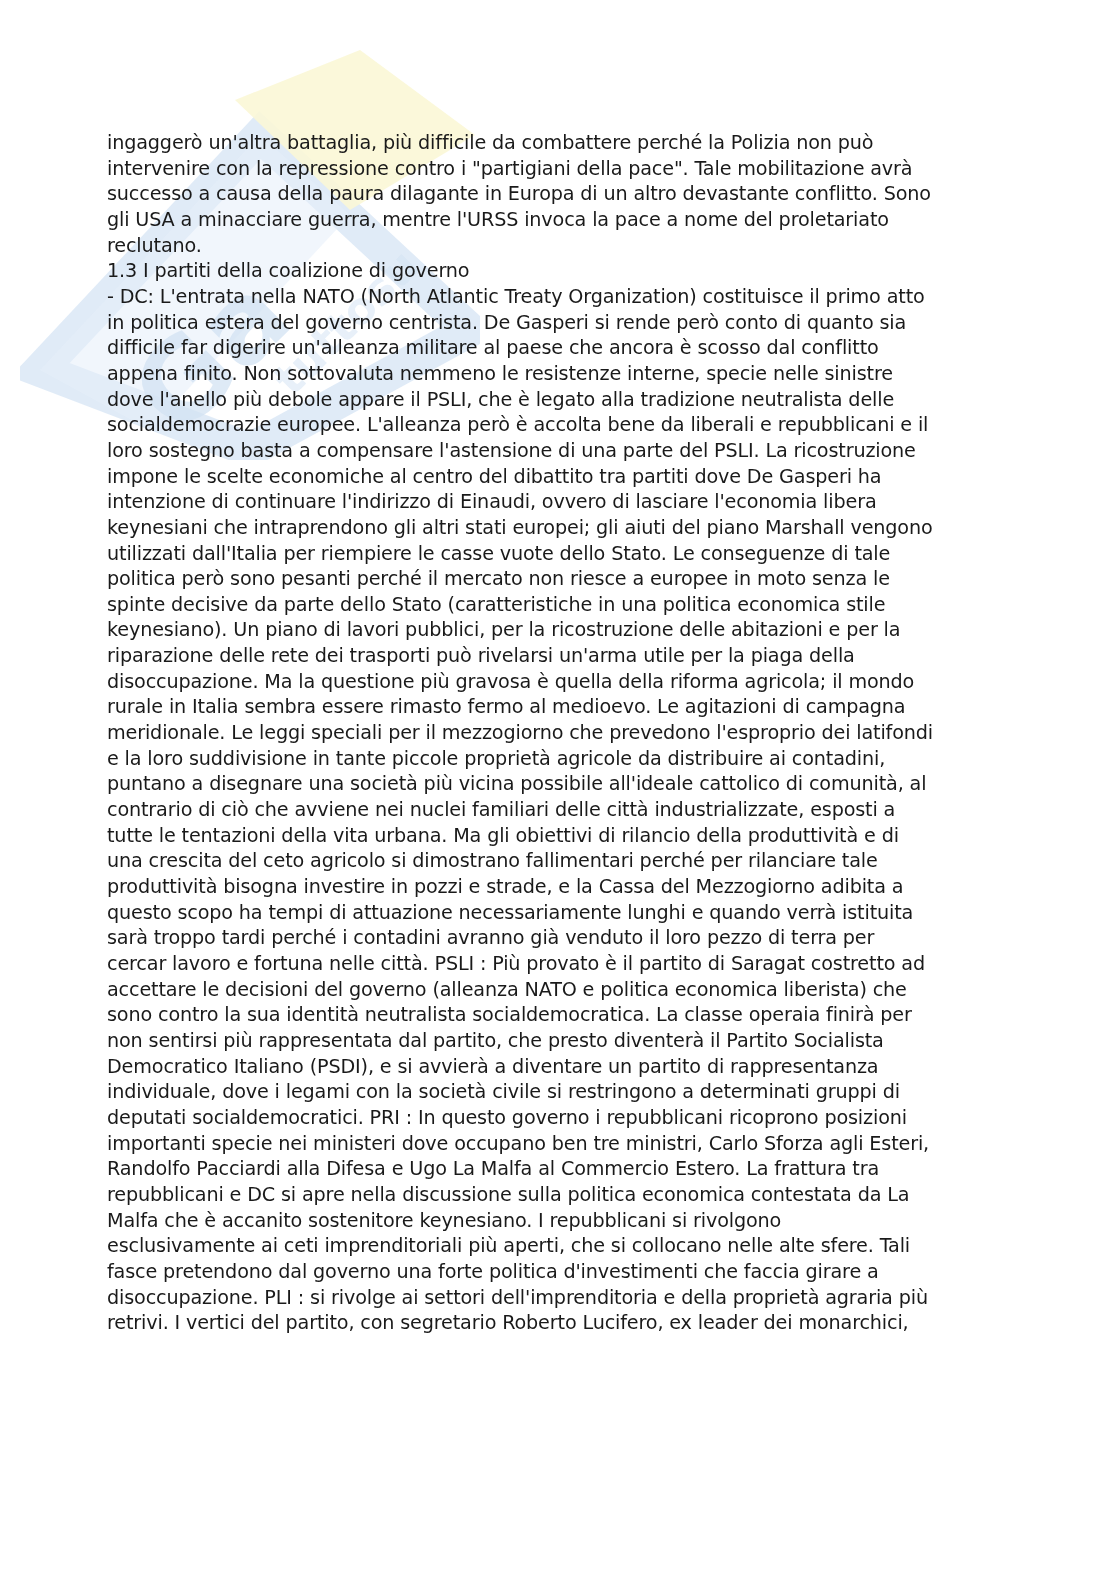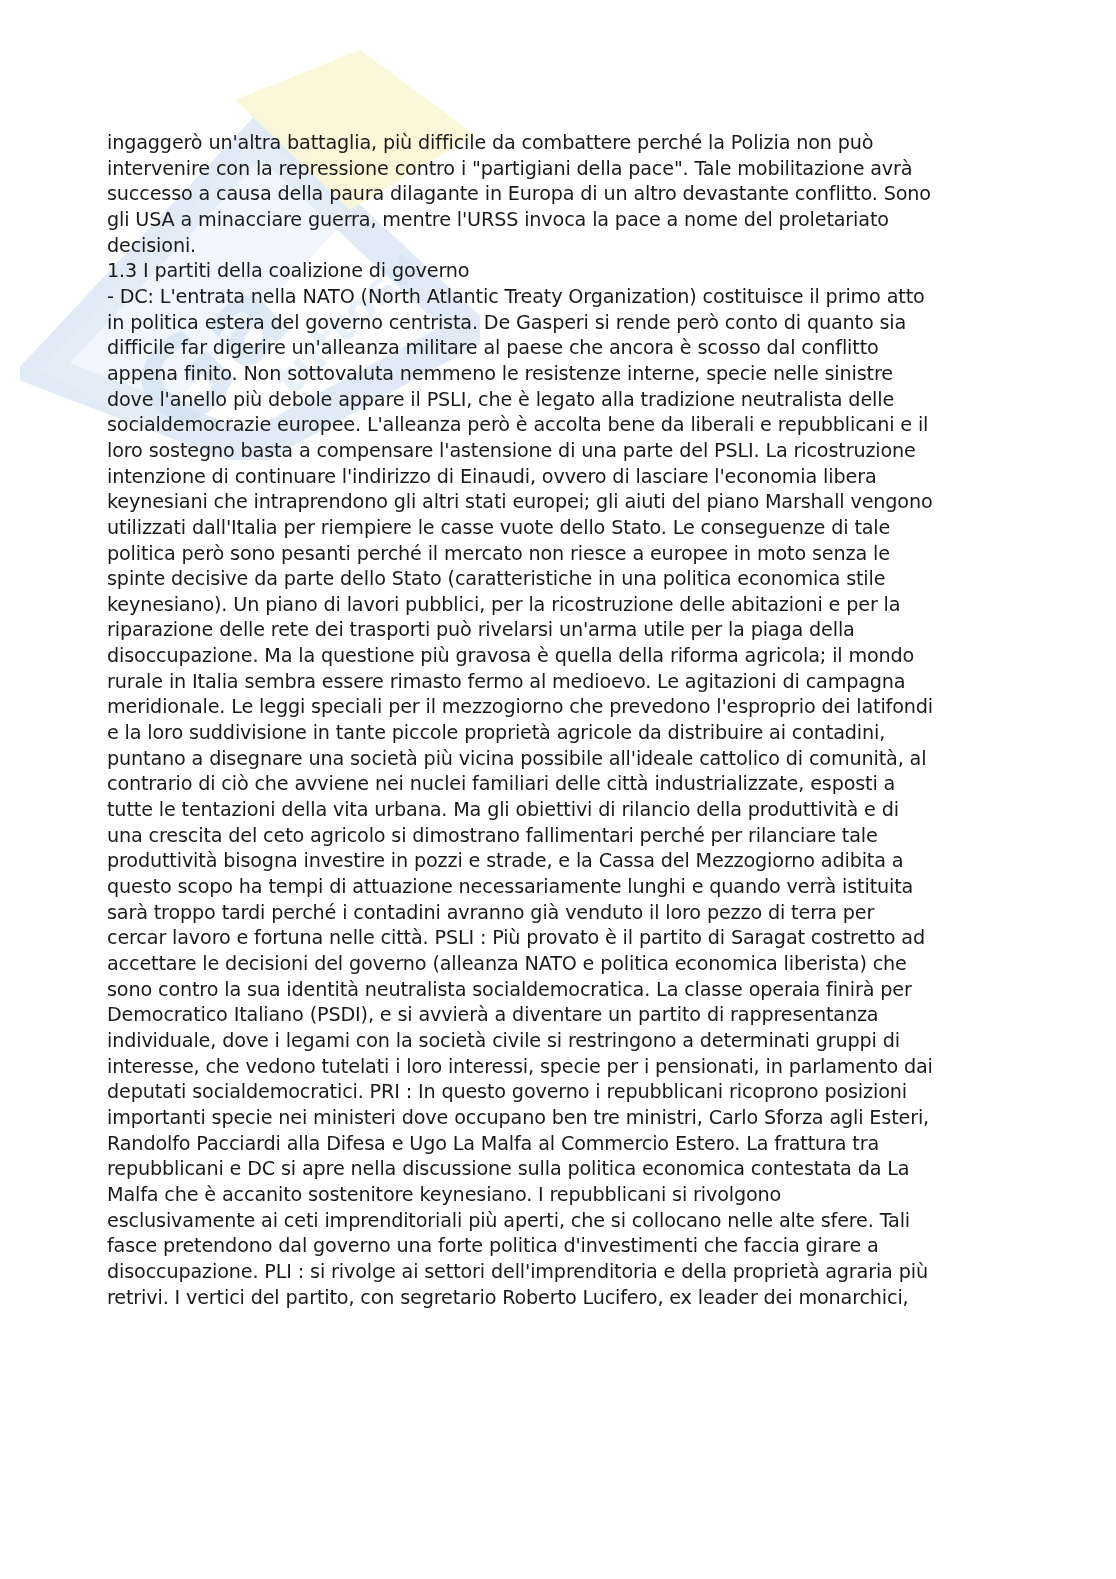--- a/index.html
+++ b/index.html
@@ -27,29 +27,30 @@
       <text x="60" y="300" font-size="110">Ga</text>
       <text x="170" y="350" font-size="44" opacity="0.7">tuttosu</text>
     </g>
   </svg>
 
   <div class="content">
     <span class="line">ingaggerò un'altra battaglia, più difficile da combattere perché la Polizia non può</span>
     <span class="line">intervenire con la repressione contro i "partigiani della pace". Tale mobilitazione avrà</span>
     <span class="line">successo a causa della paura dilagante in Europa di un altro devastante conflitto. Sono</span>
     <span class="line">gli USA a minacciare guerra, mentre l'URSS invoca la pace a nome del proletariato</span>
-    <span class="line">decisioni.</span>
+    <span class="line">reclutano.</span>
     <span class="line heading">1.3 I partiti della coalizione di governo</span>
     <span class="line">- DC: L'entrata nella NATO (North Atlantic Treaty Organization) costituisce il primo atto</span>
     <span class="line">in politica estera del governo centrista. De Gasperi si rende però conto di quanto sia</span>
     <span class="line">difficile far digerire un'alleanza militare al paese che ancora è scosso dal conflitto</span>
     <span class="line">appena finito. Non sottovaluta nemmeno le resistenze interne, specie nelle sinistre</span>
     <span class="line">dove l'anello più debole appare il PSLI, che è legato alla tradizione neutralista delle</span>
     <span class="line">socialdemocrazie europee. L'alleanza però è accolta bene da liberali e repubblicani e il</span>
     <span class="line">loro sostegno basta a compensare l'astensione di una parte del PSLI. La ricostruzione</span>
+    <span class="line">impone le scelte economiche al centro del dibattito tra partiti dove De Gasperi ha</span>
     <span class="line">intenzione di continuare l'indirizzo di Einaudi, ovvero di lasciare l'economia libera</span>
     <span class="line">keynesiani che intraprendono gli altri stati europei; gli aiuti del piano Marshall vengono</span>
     <span class="line">utilizzati dall'Italia per riempiere le casse vuote dello Stato. Le conseguenze di tale</span>
     <span class="line">politica però sono pesanti perché il mercato non riesce a europee in moto senza le</span>
     <span class="line">spinte decisive da parte dello Stato (caratteristiche in una politica economica stile</span>
     <span class="line">keynesiano). Un piano di lavori pubblici, per la ricostruzione delle abitazioni e per la</span>
     <span class="line">riparazione delle rete dei trasporti può rivelarsi un'arma utile per la piaga della</span>
     <span class="line">disoccupazione. Ma la questione più gravosa è quella della riforma agricola; il mondo</span>
     <span class="line">rurale in Italia sembra essere rimasto fermo al medioevo. Le agitazioni di campagna</span>
     <span class="line">meridionale. Le leggi speciali per il mezzogiorno che prevedono l'esproprio dei latifondi</span>
@@ -57,23 +58,23 @@
     <span class="line">puntano a disegnare una società più vicina possibile all'ideale cattolico di comunità, al</span>
     <span class="line">contrario di ciò che avviene nei nuclei familiari delle città industrializzate, esposti a</span>
     <span class="line">tutte le tentazioni della vita urbana. Ma gli obiettivi di rilancio della produttività e di</span>
     <span class="line">una crescita del ceto agricolo si dimostrano fallimentari perché per rilanciare tale</span>
     <span class="line">produttività bisogna investire in pozzi e strade, e la Cassa del Mezzogiorno adibita a</span>
     <span class="line">questo scopo ha tempi di attuazione necessariamente lunghi e quando verrà istituita</span>
     <span class="line">sarà troppo tardi perché i contadini avranno già venduto il loro pezzo di terra per</span>
     <span class="line">cercar lavoro e fortuna nelle città. PSLI : Più provato è il partito di Saragat costretto ad</span>
     <span class="line">accettare le decisioni del governo (alleanza NATO e politica economica liberista) che</span>
     <span class="line">sono contro la sua identità neutralista socialdemocratica. La classe operaia finirà per</span>
+    <span class="line">non sentirsi più rappresentata dal partito, che presto diventerà il Partito Socialista</span>
     <span class="line">Democratico Italiano (PSDI), e si avvierà a diventare un partito di rappresentanza</span>
     <span class="line">individuale, dove i legami con la società civile si restringono a determinati gruppi di</span>
-    <span class="line">interesse, che vedono tutelati i loro interessi, specie per i pensionati, in parlamento dai</span>
     <span class="line">deputati socialdemocratici. PRI : In questo governo i repubblicani ricoprono posizioni</span>
     <span class="line">importanti specie nei ministeri dove occupano ben tre ministri, Carlo Sforza agli Esteri,</span>
     <span class="line">Randolfo Pacciardi alla Difesa e Ugo La Malfa al Commercio Estero. La frattura tra</span>
     <span class="line">repubblicani e DC si apre nella discussione sulla politica economica contestata da La</span>
     <span class="line">Malfa che è accanito sostenitore keynesiano. I repubblicani si rivolgono</span>
     <span class="line">esclusivamente ai ceti imprenditoriali più aperti, che si collocano nelle alte sfere. Tali</span>
     <span class="line">fasce pretendono dal governo una forte politica d'investimenti che faccia girare a</span>
     <span class="line">disoccupazione. PLI : si rivolge ai settori dell'imprenditoria e della proprietà agraria più</span>
     <span class="line">retrivi. I vertici del partito, con segretario Roberto Lucifero, ex leader dei monarchici,</span>
     <span class="line"></span>

